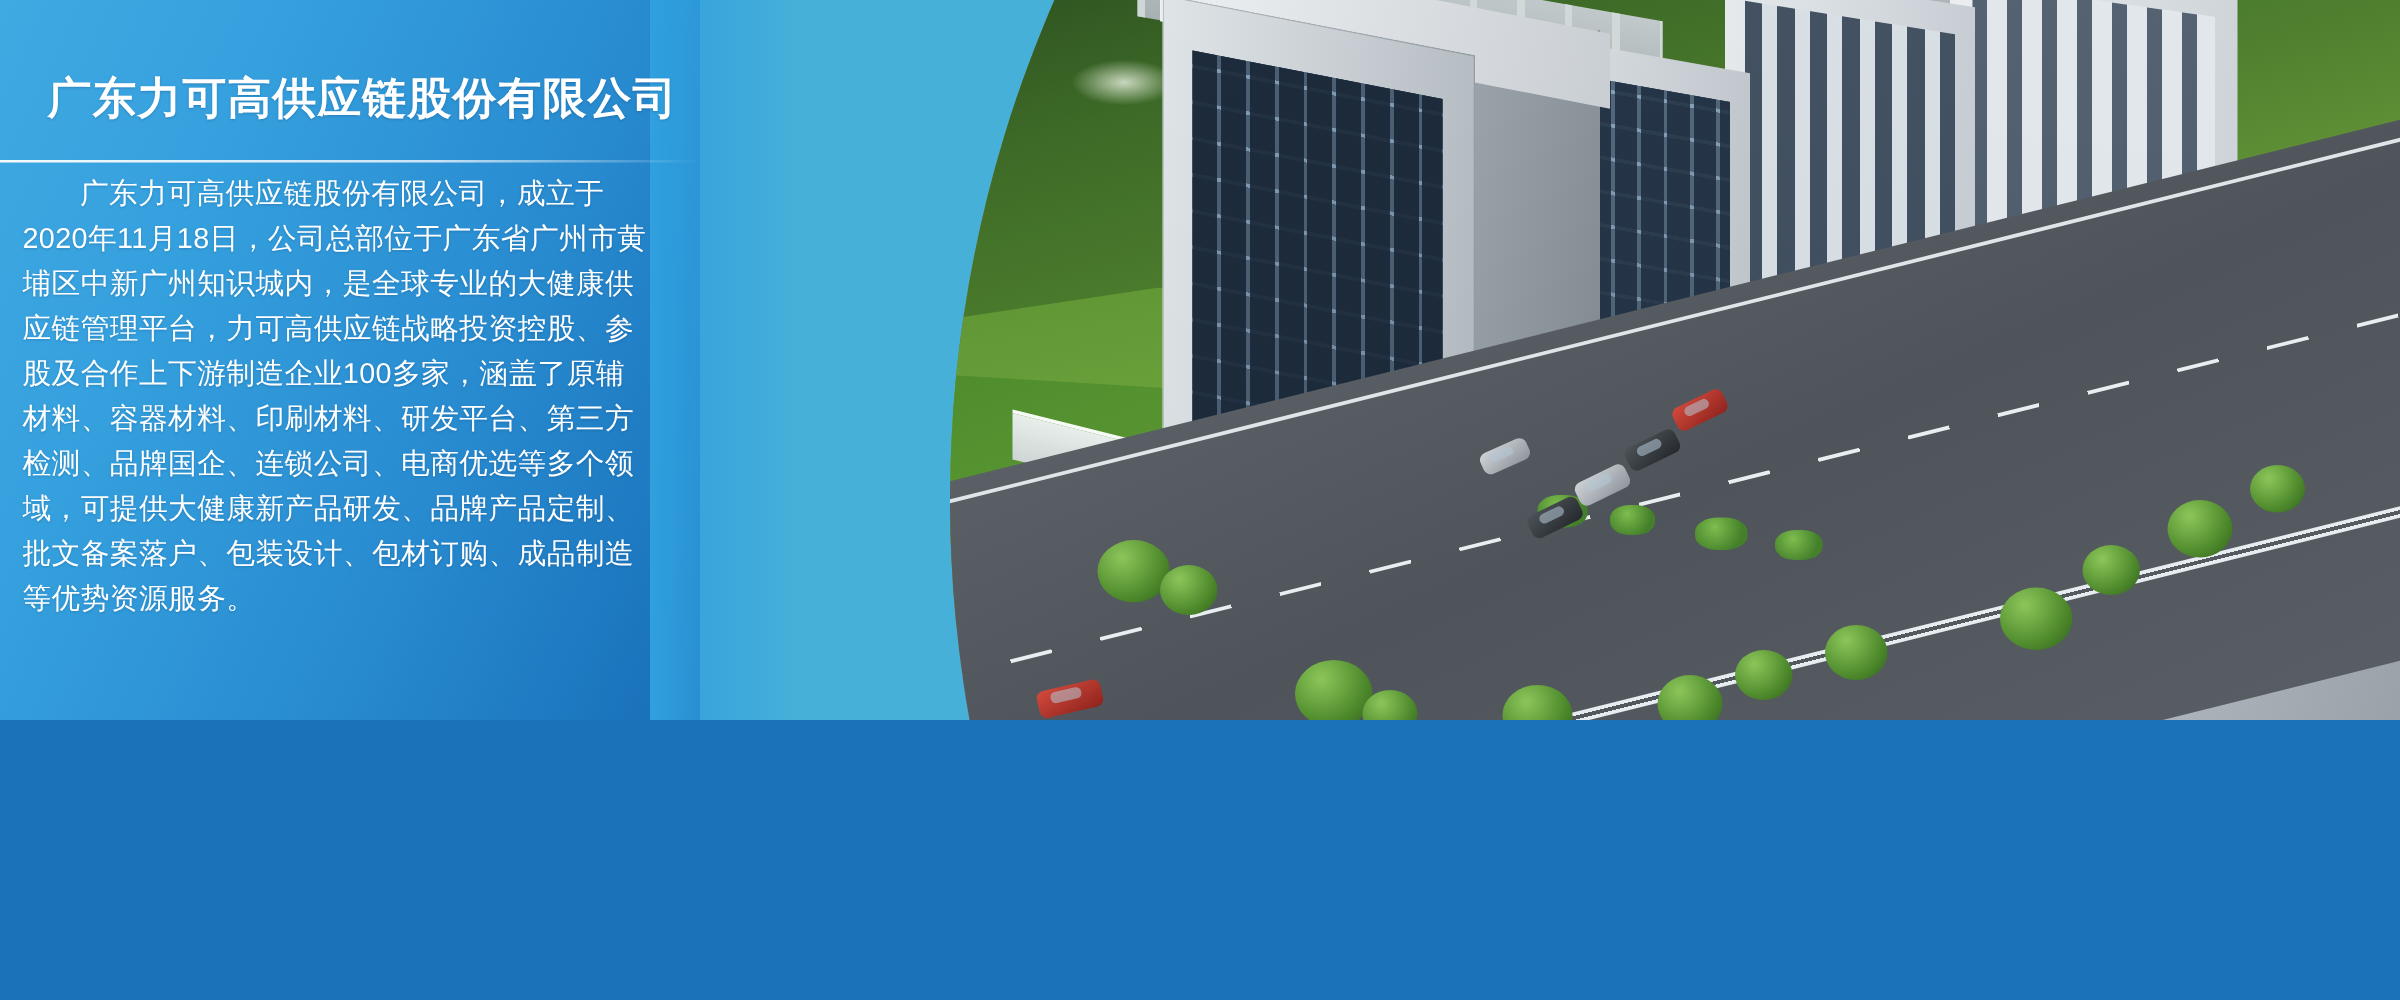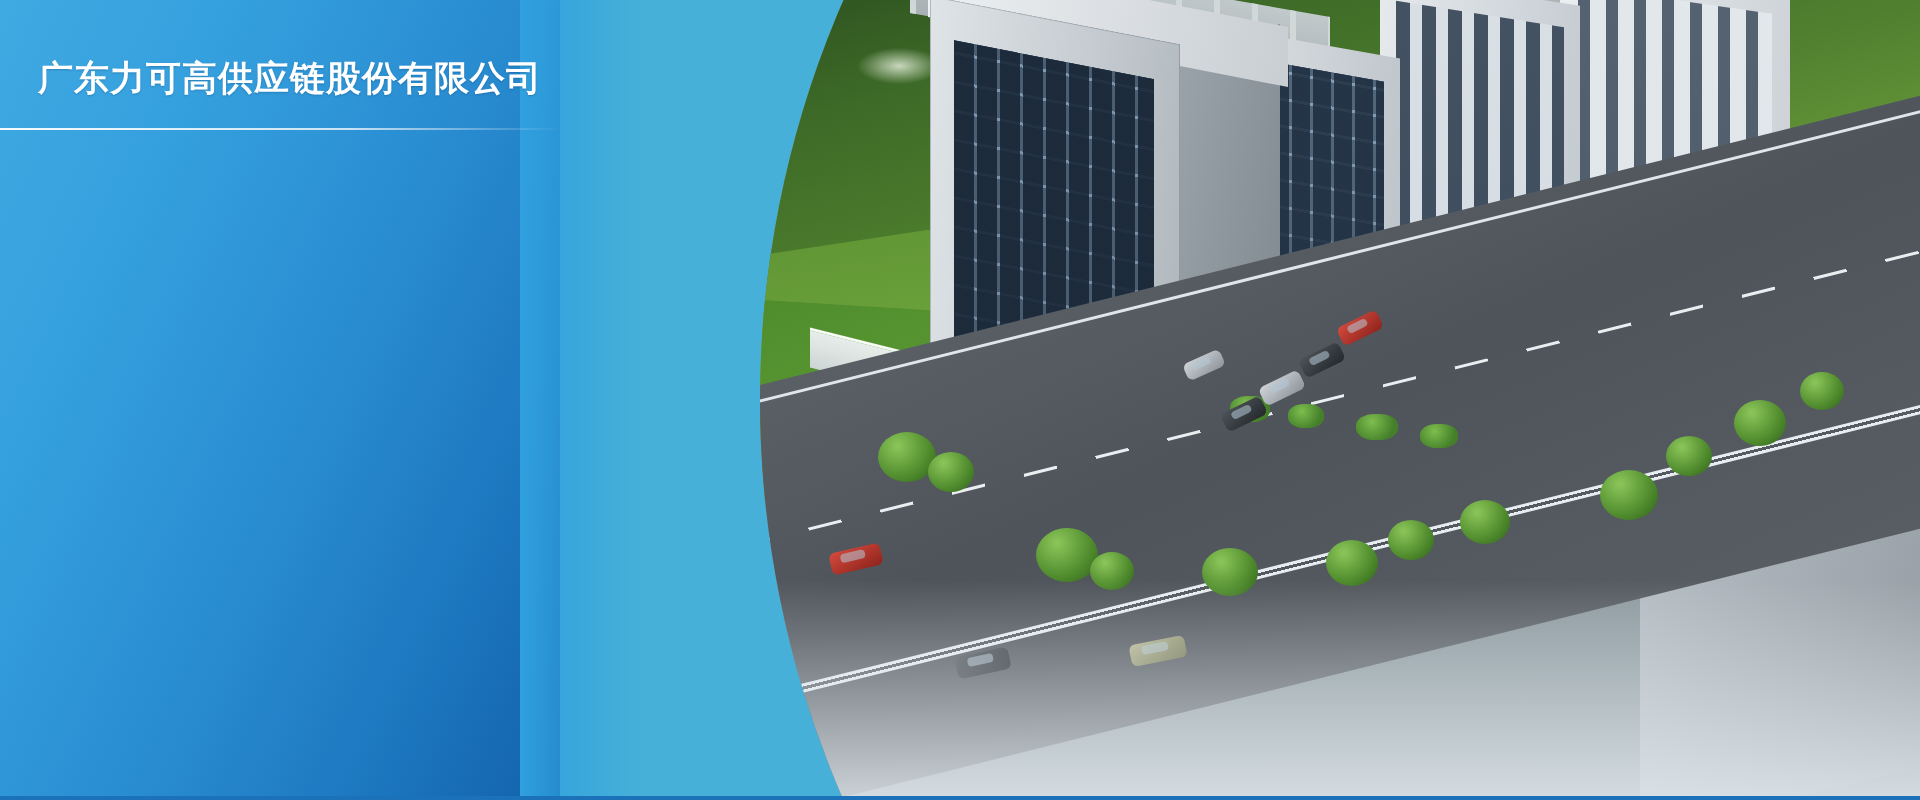--- a/index.html
+++ b/index.html
@@ -1,18 +1,18 @@
 <!DOCTYPE html>
 <html><head>
 <meta charset="utf-8">
 <style>
   * { margin:0; padding:0; box-sizing:border-box; }
   html,body { width:1920px; height:800px; overflow:hidden; background:#1c72b8; }
   .stage {
-    position:relative; width:1920px; height:796px; overflow:hidden;
+    position:relative; width:1920px; height:576px; overflow:hidden;
     font-family:"Liberation Sans","DejaVu Sans",sans-serif;
   }
 
   
   .bg-base {
     position:absolute; inset:0;
     background:linear-gradient(118deg,#45aee4 0%,#3aa5e0 18%,#2e93d6 40%,#1f7cc4 66%,#135ea8 88%,#0d4f96 100%);
   }
 
   
@@ -393,16 +393,17 @@
     </div>
   </div>
 
   <div class="arc-mask-left"></div>
   <div class="arc-fade"></div>
 
   <div class="panel">
     <div class="title">广东力可高供应链股份有限公司</div>
     <div class="rule"></div>
     <div class="body">
+      <p>广东力可高供应链股份有限公司，成立于2020年11月18日，公司总部位于广东省广州市黄埔区中新广州知识城内，是全球专业的大健康供应链管理平台，力可高供应链战略投资控股、参股及合作上下游制造企业100多家，涵盖了原辅材料、容器材料、印刷材料、研发平台、第三方检测、品牌国企、连锁公司、电商优选等多个领域，可提供大健康新产品研发、品牌产品定制、批文备案落户、包装设计、包材订购、成品制造等优势资源服务。</p>
     </div>
   </div>
 
 </div>
 
 </body></html>

